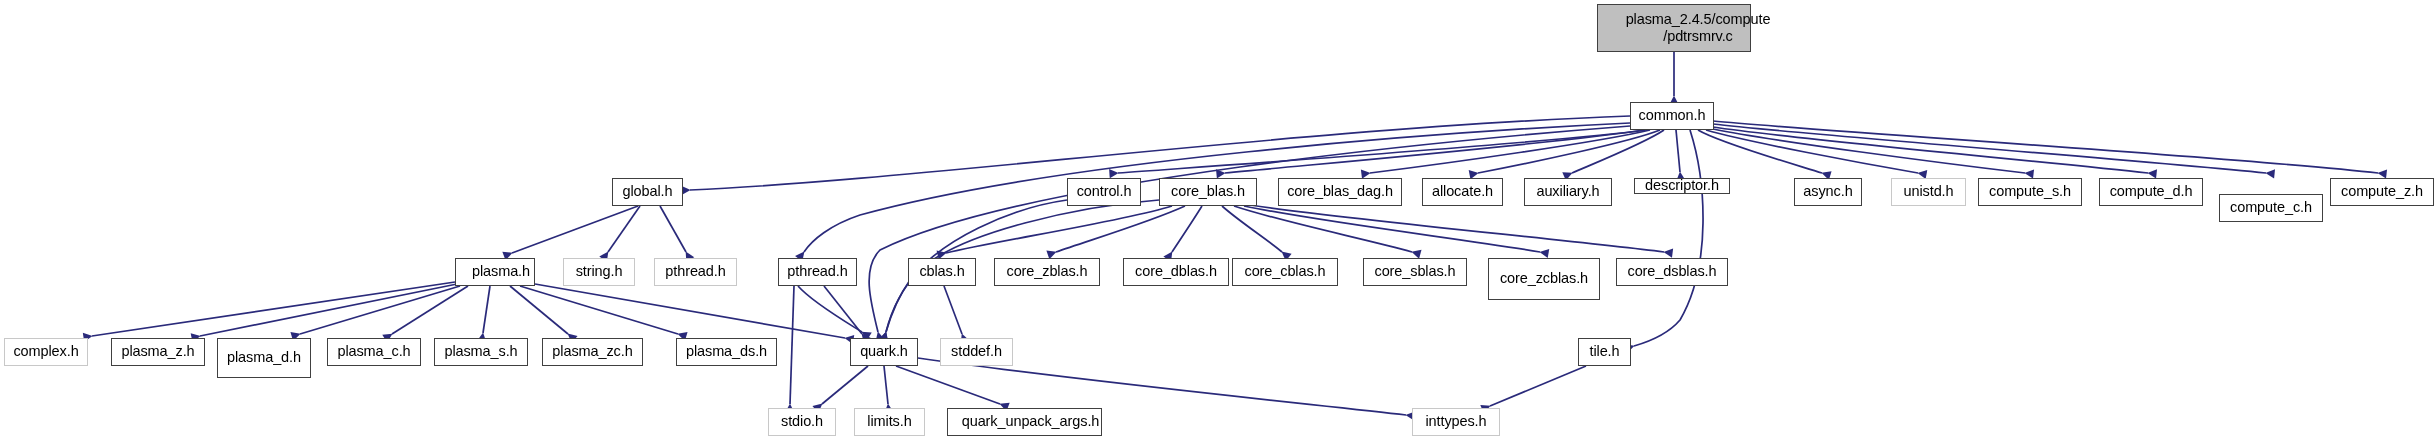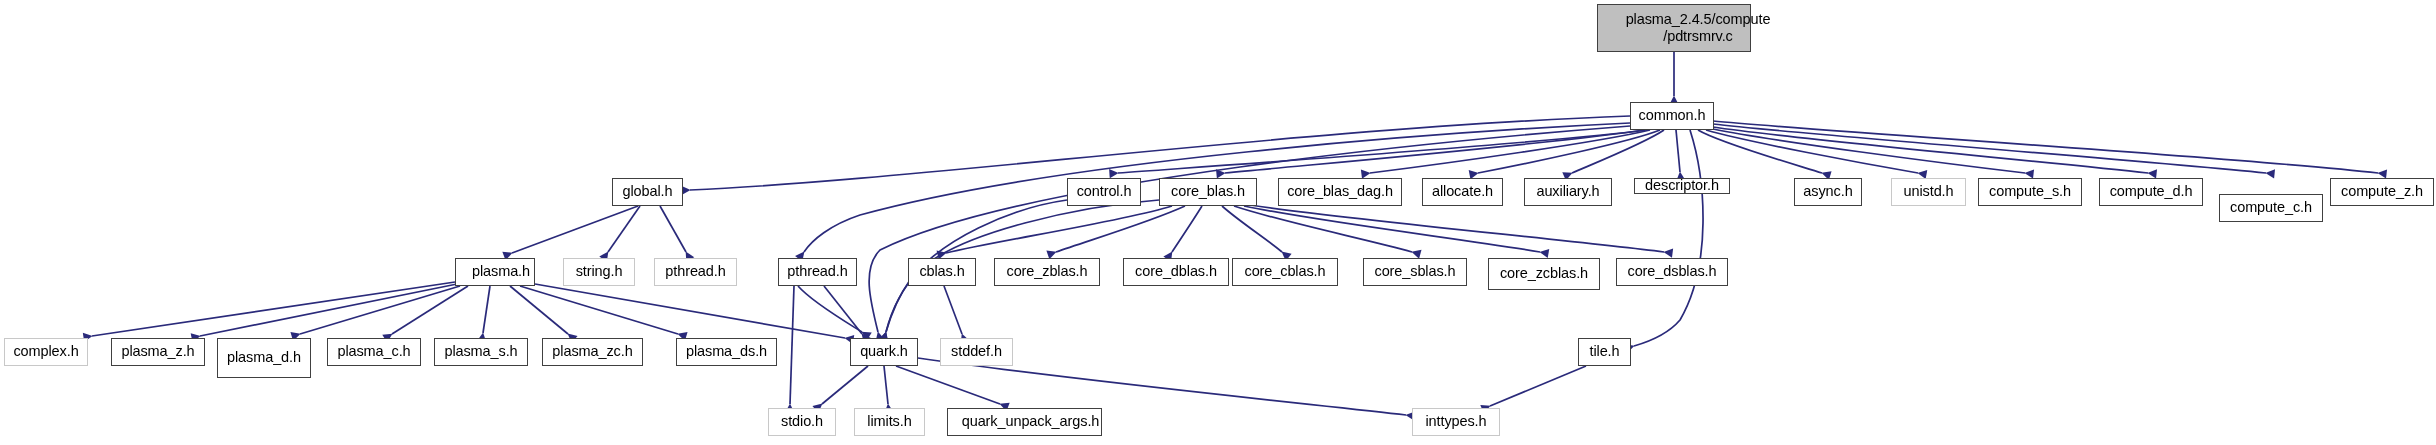--- a/index.html
+++ b/index.html
@@ -172,21 +172,21 @@
       <div class="node" style="left: 2330px; top: 178px; width: 104px; height: 28px;">compute_z.h</div>
       <div class="node" style="left: 455px; top: 258px; width: 80px; height: 28px; padding-left: 12px;">plasma.h</div>
       <div class="node external" style="left: 563px; top: 258px; width: 72px; height: 28px;">string.h</div>
       <div class="node external" style="left: 654px; top: 258px; width: 83px; height: 28px;">pthread.h</div>
       <div class="node" style="left: 778px; top: 258px; width: 79px; height: 28px;">pthread.h</div>
       <div class="node" style="left: 908px; top: 258px; width: 68px; height: 28px;">cblas.h</div>
       <div class="node" style="left: 994px; top: 258px; width: 106px; height: 28px;">core_zblas.h</div>
       <div class="node" style="left: 1123px; top: 258px; width: 106px; height: 28px;">core_dblas.h</div>
       <div class="node" style="left: 1232px; top: 258px; width: 106px; height: 28px;">core_cblas.h</div>
       <div class="node" style="left: 1363px; top: 258px; width: 104px; height: 28px;">core_sblas.h</div>
-      <div class="node" style="left: 1488px; top: 258px; width: 112px; height: 32px;">core_zcblas.h</div>
+      <div class="node" style="left: 1488px; top: 258px; width: 112px; height: 42px;">core_zcblas.h</div>
       <div class="node" style="left: 1616px; top: 258px; width: 112px; height: 28px;">core_dsblas.h</div>
       <div class="node external" style="left: 4px; top: 338px; width: 84px; height: 28px;">complex.h</div>
       <div class="node" style="left: 111px; top: 338px; width: 94px; height: 28px;">plasma_z.h</div>
       <div class="node" style="left: 217px; top: 338px; width: 94px; height: 40px;">plasma_d.h</div>
       <div class="node" style="left: 327px; top: 338px; width: 94px; height: 28px;">plasma_c.h</div>
       <div class="node" style="left: 434px; top: 338px; width: 94px; height: 28px;">plasma_s.h</div>
       <div class="node" style="left: 542px; top: 338px; width: 101px; height: 28px;">plasma_zc.h</div>
       <div class="node" style="left: 676px; top: 338px; width: 101px; height: 28px;">plasma_ds.h</div>
       <div class="node" style="left: 850px; top: 338px; width: 68px; height: 28px;">quark.h</div>
       <div class="node external" style="left: 940px; top: 338px; width: 73px; height: 28px;">stddef.h</div>

